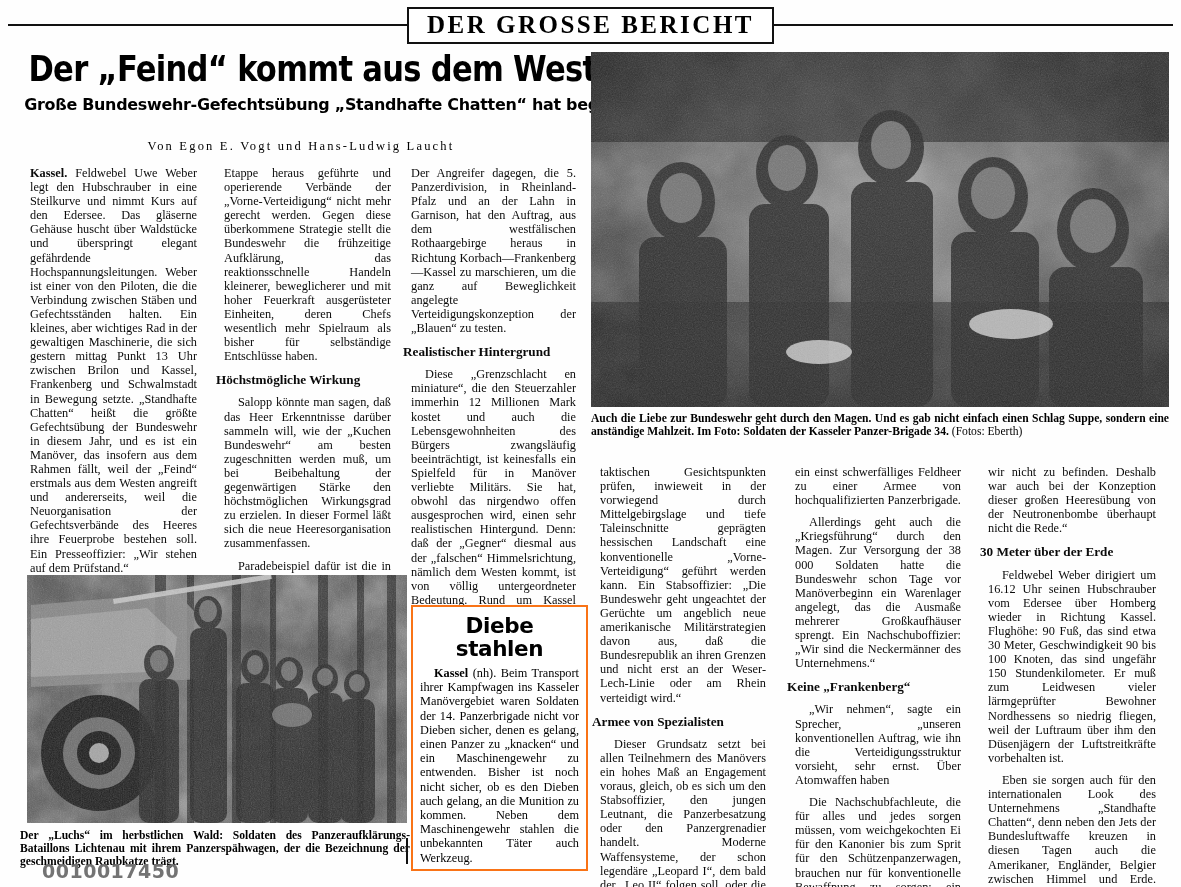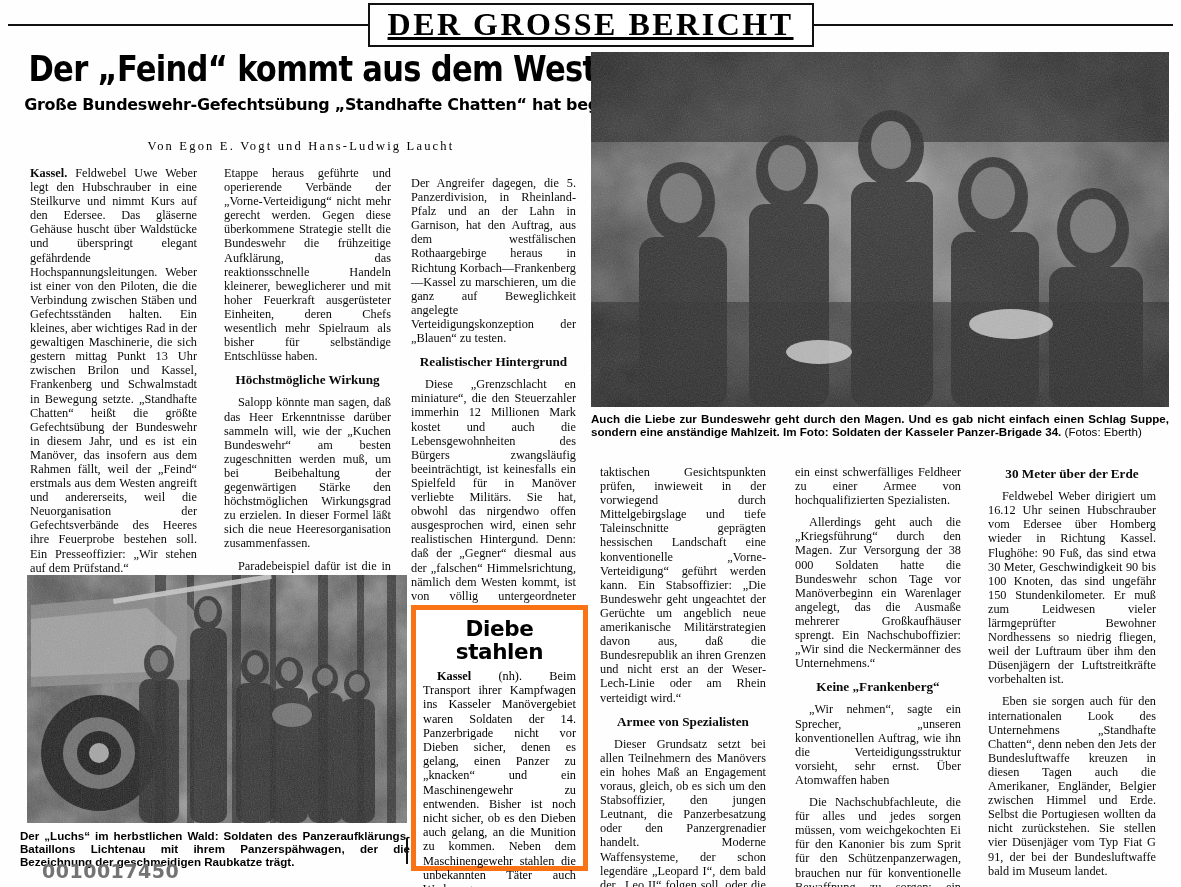--- a/index.html
+++ b/index.html
@@ -43,25 +43,24 @@
   .masthead .rule.left { margin-right: 0; }
   .masthead .plate {
     border: 2px solid #111;
     padding: 3px 18px 5px 18px;
     margin: 0 0px;
     background: #fff;
   }
   .masthead .plate .t {
     font-family: "Liberation Serif", "DejaVu Serif", serif;
     font-weight: bold;
-    font-size: 32px;
+    font-size: 25px;
     letter-spacing: 2.5px;
     line-height: 1;
     white-space: nowrap;
-    text-decoration: underline;
   }
 
   
   .headblock {
     position: absolute;
     left: 20px;
     top: 52px;
     width: 562px;
   }
   .headline {
@@ -111,49 +110,49 @@
     text-indent: 14px;
   }
   .col p.noind { text-indent: 0; }
   .col .lead {
     font-weight: bold;
   }
   .subhd {
     font-family: "Liberation Serif", "DejaVu Serif", serif;
     font-weight: bold;
     font-size: 13.2px;
-    text-align: center;
+    text-align: left;
     margin: 9px 0 7px 0;
     line-height: 1.15;
   }
 
   
   .photo {
     position: absolute;
     overflow: hidden;
     background: #2a2a2a;
   }
   .photo .grain {
     position: absolute;
     inset: 0;
   }
   .caption {
     position: absolute;
-    font-family: Liberation Sans, sans-serif;
+    font-family: Liberation Serif, serif;
     font-weight: bold;
     font-size: 11.6px;
     line-height: 13.2px;
     text-align: justify;
   }
   .caption .credit { font-weight: normal; }
 
   
   .boxstory {
     position: absolute;
-    border: 5px solid #f97316;
+    border: 2px solid #f97316;
     box-sizing: border-box;
     padding: 7px 7px 8px 7px;
     background: #fff;
   }
   .boxstory .bhead {
     font-family: "DejaVu Sans", "Liberation Sans", sans-serif;
     font-weight: bold;
     font-size: 21.5px;
     line-height: 23px;
     text-align: center;
@@ -212,21 +211,21 @@
     <p>Die Militärstrategen der westlichen Allianz sind nämlich schnell dahintergekommen, daß große, schwerfällige, aus der</p>
   </div>
 
   <div class="col" style="left:216px; top:158px; width:183px;">
     <p class="noind">Etappe heraus geführte und operierende Verbände der „Vorne-Verteidigung“ nicht mehr gerecht werden. Gegen diese überkommene Strategie stellt die Bundeswehr die frühzeitige Aufklärung, das reaktionsschnelle Handeln kleinerer, beweglicherer und mit hoher Feuerkraft ausgerüsteter Einheiten, deren Chefs wesentlich mehr Spielraum als bisher für selbständige Entschlüsse haben.</p>
     <div class="subhd">Höchstmögliche Wirkung</div>
     <p>Salopp könnte man sagen, daß das Heer Erkenntnisse darüber sammeln will, wie der „Kuchen Bundeswehr“ am besten zugeschnitten werden muß, um bei Beibehaltung der gegenwärtigen Stärke den höchstmöglichen Wirkungsgrad zu erzielen. In dieser Formel läßt sich die neue Heeresorganisation zusammenfassen.</p>
     <p>Paradebeispiel dafür ist die in Nordhessen und Südniedersachsen stationierte 2. Jägerdivision, die zusammen mit der 1. Brigade der 3. amerikanischen Panzerdivision die Verteidiger „mimt“.</p>
   </div>
 
-  <div class="col" style="left:403px; top:168px; width:181px;">
+  <div class="col" style="left:403px; top:158px; width:181px;">
     <p class="noind">Der Angreifer dagegen, die 5. Panzerdivision, in Rheinland-Pfalz und an der Lahn in Garnison, hat den Auftrag, aus dem westfälischen Rothaargebirge heraus in Richtung Korbach—Frankenberg—Kassel zu marschieren, um die ganz auf Beweglichkeit angelegte Verteidigungskonzeption der „Blauen“ zu testen.</p>
     <div class="subhd">Realistischer Hintergrund</div>
     <p>Diese „Grenzschlacht en miniature“, die den Steuerzahler immerhin 12 Millionen Mark kostet und auch die Lebensgewohnheiten des Bürgers zwangsläufig beeinträchtigt, ist keinesfalls ein Spielfeld für in Manöver verliebte Militärs. Sie hat, obwohl das nirgendwo offen ausgesprochen wird, einen sehr realistischen Hintergund. Denn: daß der „Gegner“ diesmal aus der „falschen“ Himmelsrichtung, nämlich dem Westen kommt, ist von völlig untergeordneter Bedeutung. Rund um Kassel wird der Ernstfall geprobt.</p>
     <p>Die Strategen auf der Bonner Haardthöhe, Sitz des Verteidigungsministeriums, wollen unter möglichst realistischen militär-</p>
   </div>
 
   <div class="photo" style="left:591px; top:52px; width:578px; height:355px;">
     <svg class="grain" viewBox="0 0 578 355" preserveAspectRatio="none">
       <defs>
         <filter id="gn1">
@@ -289,28 +288,29 @@
     <span class="credit">(Fotos: Eberth)</span>
   </div>
 
   <div class="col" style="left:592px; top:457px; width:182px;">
     <p class="noind">taktischen Gesichtspunkten prüfen, inwieweit in der vorwiegend durch Mittelgebirgslage und tiefe Taleinschnitte geprägten hessischen Landschaft eine konventionelle „Vorne-Verteidigung“ geführt werden kann. Ein Stabsoffizier: „Die Bundeswehr geht ungeachtet der Gerüchte um angeblich neue amerikanische Militärstrategien davon aus, daß die Bundesrepublik an ihren Grenzen und nicht erst an der Weser-Lech-Linie oder am Rhein verteidigt wird.“</p>
     <div class="subhd">Armee von Spezialisten</div>
     <p>Dieser Grundsatz setzt bei allen Teilnehmern des Manövers ein hohes Maß an Engagement voraus, gleich, ob es sich um den Stabsoffizier, den jungen Leutnant, die Panzerbesatzung oder den Panzergrenadier handelt. Moderne Waffensysteme, der schon legendäre „Leopard I“, dem bald der „Leo II“ folgen soll, oder die neue Jet-Generation der Luftwaffe wie die „Tornado“ oder der „Alpha-Jet“ können nicht mit der linken Hand bedient werden. So mausert sich</p>
   </div>
 
   <div class="col" style="left:787px; top:457px; width:182px;">
-    <p class="noind">ein einst schwerfälliges Feldheer zu einer Armee von hochqualifizierten Spezialisten.</p>
+    <p class="noind">ein einst schwerfälliges Feldheer zu einer Armee von hochqualifizierten Panzerbrigade.</p>
     <p>Allerdings geht auch die „Kriegsführung“ durch den Magen. Zur Versorgung der 38 000 Soldaten hatte die Bundeswehr schon Tage vor Manöverbeginn ein Warenlager angelegt, das die Ausmaße mehrerer Großkaufhäuser sprengt. Ein Nachschuboffizier: „Wir sind die Neckermänner des Unternehmens.“</p>
     <div class="subhd">Keine „Frankenberg“</div>
     <p>„Wir nehmen“, sagte ein Sprecher, „unseren konventionellen Auftrag, wie ihn die Verteidigungsstruktur vorsieht, sehr ernst. Über Atomwaffen haben</p>
     <p>Die Nachschubfachleute, die für alles und jedes sorgen müssen, vom weichgekochten Ei für den Kanonier bis zum Sprit für den Schützenpanzerwagen, brauchen nur für konventionelle Bewaffnung zu sorgen: ein simulierter Atomschlag mit nuklearen Gefechtsfeldwaffen ist bei den „Standhaften Chatten“ nicht vorgesehen.</p>
   </div>
 
   <div class="col" style="left:980px; top:457px; width:184px;">
+    <p class="noind">wir nicht zu befinden. Deshalb war auch bei der Konzeption dieser großen Heeresübung von der Neutronenbombe überhaupt nicht die Rede.“</p>
     <div class="subhd">30 Meter über der Erde</div>
     <p>Feldwebel Weber dirigiert um 16.12 Uhr seinen Hubschrauber vom Edersee über Homberg wieder in Richtung Kassel. Flughöhe: 90 Fuß, das sind etwa 30 Meter, Geschwindigkeit 90 bis 100 Knoten, das sind ungefähr 150 Stundenkilometer. Er muß zum Leidwesen vieler lärmgeprüfter Bewohner Nordhessens so niedrig fliegen, weil der Luftraum über ihm den Düsenjägern der Luftstreitkräfte vorbehalten ist.</p>
     <p>Eben sie sorgen auch für den internationalen Look des Unternehmens „Standhafte Chatten“, denn neben den Jets der Bundesluftwaffe kreuzen in diesen Tagen auch die Amerikaner, Engländer, Belgier zwischen Himmel und Erde. Selbst die Portugiesen wollten da nicht zurückstehen. Sie stellen vier Düsenjäger vom Typ Fiat G 91, der bei der Bundesluftwaffe bald im Museum landet.</p>
   </div>
 
   <div class="photo" style="left:27px; top:575px; width:380px; height:248px;">
     <svg class="grain" viewBox="0 0 380 248" preserveAspectRatio="none">
       <defs>
         <filter id="gn2">
           <feTurbulence type="fractalNoise" baseFrequency="0.9" numOctaves="4" seed="23"></feTurbulence>

